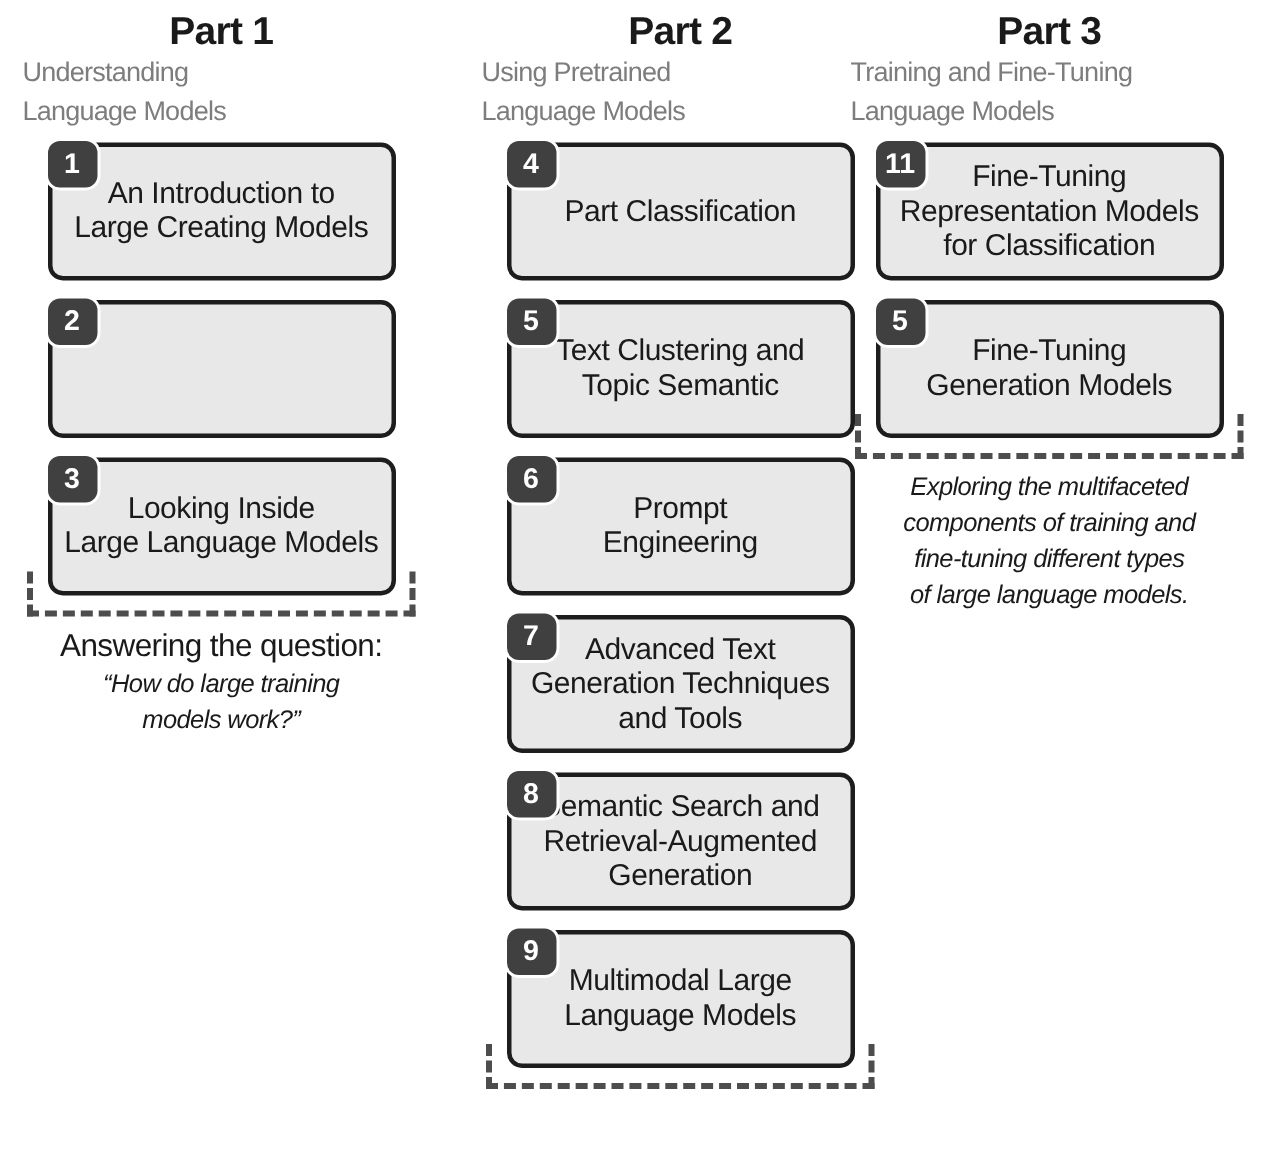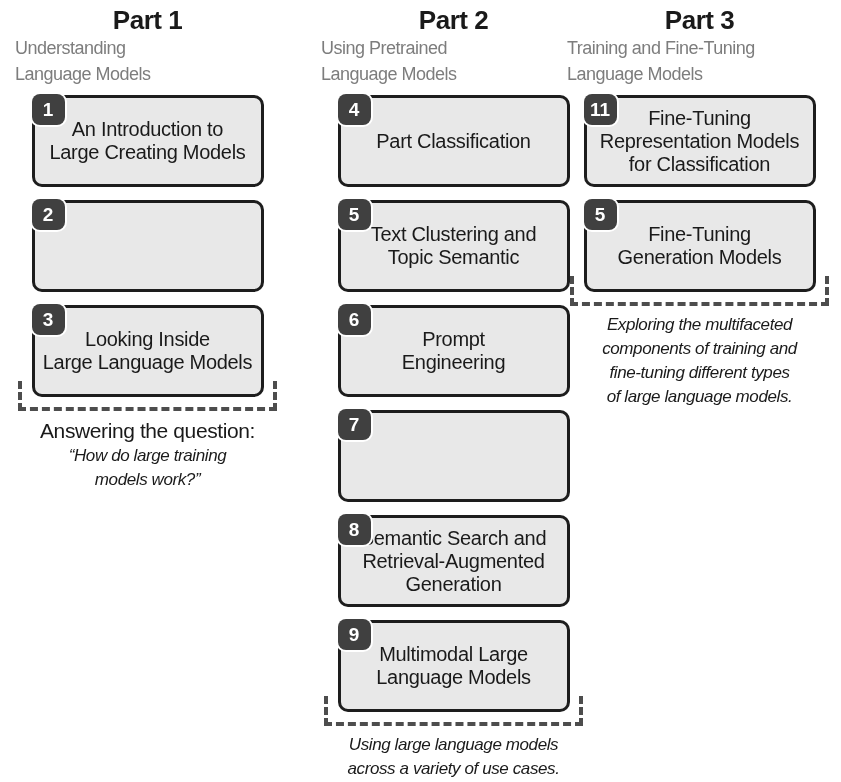--- a/index.html
+++ b/index.html
@@ -104,38 +104,37 @@
         <div class="chapter-title pre">Text Clustering and
 Topic Semantic</div>
       </div>
       <div class="chapter-box">
         <span class="badge">6</span>
         <div class="chapter-title pre">Prompt
 Engineering</div>
       </div>
       <div class="chapter-box">
         <span class="badge">7</span>
+        <div class="chapter-title pre">Advanced Text
+Generation Techniques
+and Tools</div>
       </div>
       <div class="chapter-box">
         <span class="badge">8</span>
         <div class="chapter-title pre">Semantic Search and
 Retrieval-Augmented
 Generation</div>
       </div>
       <div class="chapter-box">
         <span class="badge">9</span>
         <div class="chapter-title pre">Multimodal Large
 Language Models</div>
       </div>
     </div>
     <div class="bracket"></div>
-    <div class="caption">
-      <div class="caption-quote pre">Using large language models
-across a variety of use cases.</div>
-    </div>
   </div>
 
   <div class="col col-3">
     <div class="part-label">Part 3</div>
     <div class="part-subtitle pre">Training and Fine-Tuning
 Language Models</div>
     <div class="boxes">
       <div class="chapter-box">
         <span class="badge">11</span>
         <div class="chapter-title pre">Fine-Tuning

